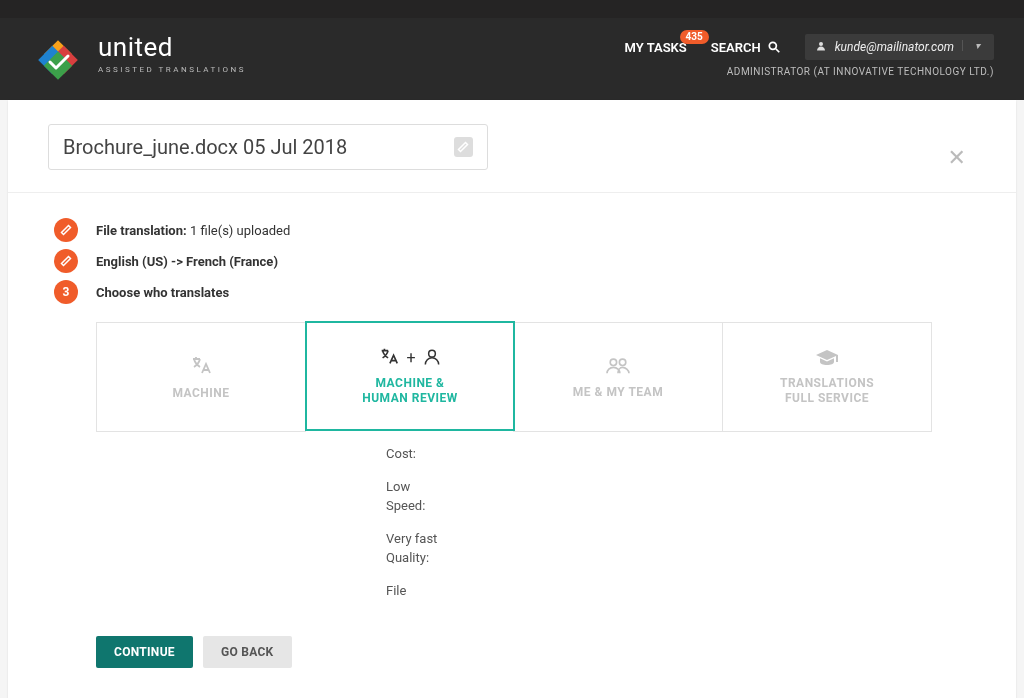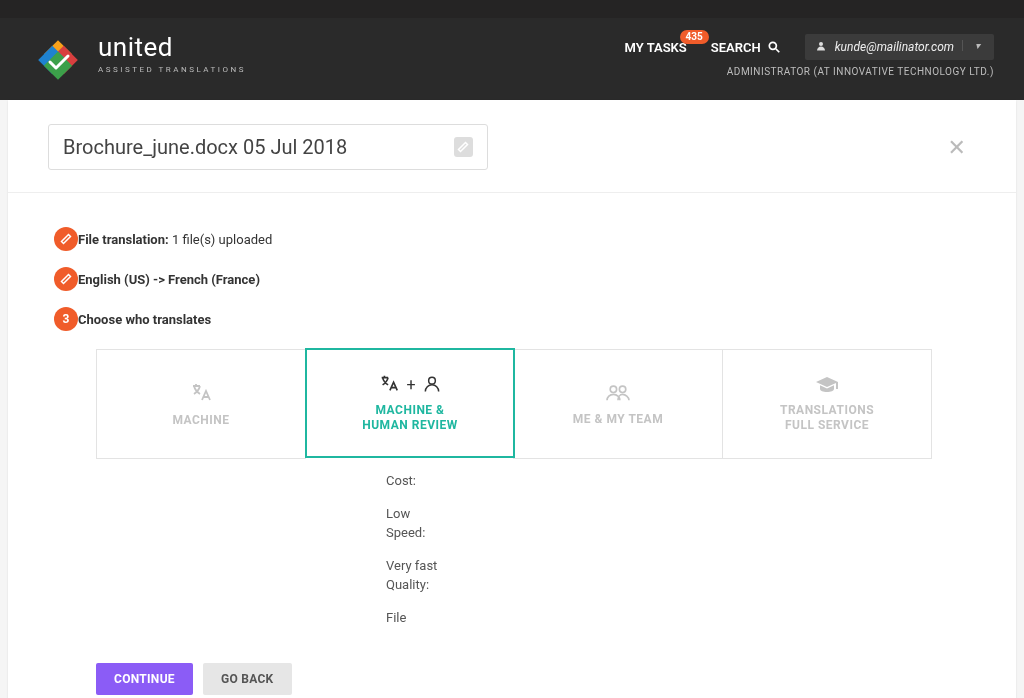--- a/index.html
+++ b/index.html
@@ -13,45 +13,45 @@
   .logo-text .line2 { font-size: 26px; font-weight: 400; letter-spacing: 0.5px; color: #fff; margin-top: -2px; }
   .logo-text .tag { font-size: 8px; letter-spacing: 2.5px; color: #bbb; margin-top: 6px; }
   .header-right { display: flex; flex-direction: column; align-items: flex-end; gap: 6px; padding-top: 2px; }
   .header-nav { display: flex; align-items: center; gap: 24px; }
   .nav-item { color: #fff; font-size: 13px; font-weight: 600; position: relative; display: inline-flex; align-items: center; gap: 6px; cursor: pointer; }
   .badge { position: absolute; top: -10px; right: -22px; background: #f05c2a; color: #fff; font-size: 10px; font-weight: 700; border-radius: 10px; padding: 2px 6px; line-height: 1; }
   .user-dropdown { background: #3b3b3b; color: #eee; font-size: 12px; padding: 6px 10px; display: inline-flex; align-items: flex-start; gap: 8px; border-radius: 2px; font-style: italic; }
   .user-dropdown .chev { width: 22px; text-align: center; border-left: 1px solid #555; padding-left: 8px; font-size: 10px; color: #bbb; }
   .subline { color: #bdbdbd; font-size: 10px; letter-spacing: 0.5px; }
   .main { background: #fff; margin: 0 8px 8px; box-shadow: 0 1px 2px rgba(0,0,0,.1); padding: 24px 0 30px; }
-  .title-row { padding: 0 40px; display: flex; align-items: center; gap: 14px; }
+  .title-row { padding: 0 40px; display: flex; align-items: flex-end; gap: 14px; }
   .title-input-wrap { flex: 0 0 440px; border: 1px solid #ddd; border-radius: 3px; padding: 10px 14px; display: flex; align-items: center; justify-content: space-between; }
   .title-input { border: none; font-size: 20px; color: #444; background: transparent; outline: none; width: 100%; }
   .edit-icon { width: 20px; height: 20px; background: #ddd; border-radius: 3px; display: inline-flex; align-items: center; justify-content: center; color: #fff; }
   .close-x { margin-left: auto; color: #bbb; font-size: 22px; cursor: pointer; padding-right: 10px; }
   .divider { border-top: 1px solid #eee; margin: 22px 0 0; }
   .steps { padding: 18px 46px 0; }
-  .step { display: flex; align-items: center; margin: 16px 0; }
+  .step { display: flex; align-items: center; gap: 18px; margin: 7px 0; }
   .step-circle { width: 24px; height: 24px; border-radius: 50%; background: #f05c2a; color: #fff; display: inline-flex; align-items: center; justify-content: center; flex-shrink: 0; font-size: 12px; font-weight: 700; }
   .step-circle.grey { background: #b5b5b5; }
   .step-text { font-size: 13px; color: #333; }
   .step-text b { font-weight: 700; }
   .options { display: flex; gap: 0; margin: 18px 0 0 42px; }
   .option { border: 1px solid #e3e3e3; width: 210px; height: 110px; display: flex; flex-direction: column; align-items: center; justify-content: center; gap: 8px; color: #c4c4c4; cursor: pointer; text-align: center; }
   .option + .option { margin-left: -1px; }
   .option.active { border: 2px solid #1fb7a0; color: #1fb7a0; position: relative; z-index: 1; margin: -1px; }
   .option .icon-row { font-size: 20px; display: flex; align-items: center; gap: 6px; }
   .option .label { font-size: 12px; font-weight: 700; letter-spacing: 0.5px; line-height: 1.25; }
   .option.active .label { color: #1fb7a0; }
   .details { margin: 14px 0 0 332px; font-size: 13px; color: #555; }
   .details .row { display: flex; gap: 18px; margin: 4px 0; flex-direction: column; }
   .details .k { width: 54px; color: #555; }
   .buttons { display: flex; gap: 10px; margin: 38px 0 0 42px; }
   .btn { padding: 9px 18px; font-size: 12px; font-weight: 700; border-radius: 2px; border: none; cursor: pointer; letter-spacing: 0.3px; }
-  .btn-primary { background: #8b5cf6; color: #fff; }
+  .btn-primary { background: #0f766e; color: #fff; }
   .btn-secondary { background: #e6e6e6; color: #555; }
   svg { display: block; }
   .search-icon { font-size: 14px; }
 </style>
 </head>
 <body>
 
 <div class="topbar"></div>
 
 <header class="header">

